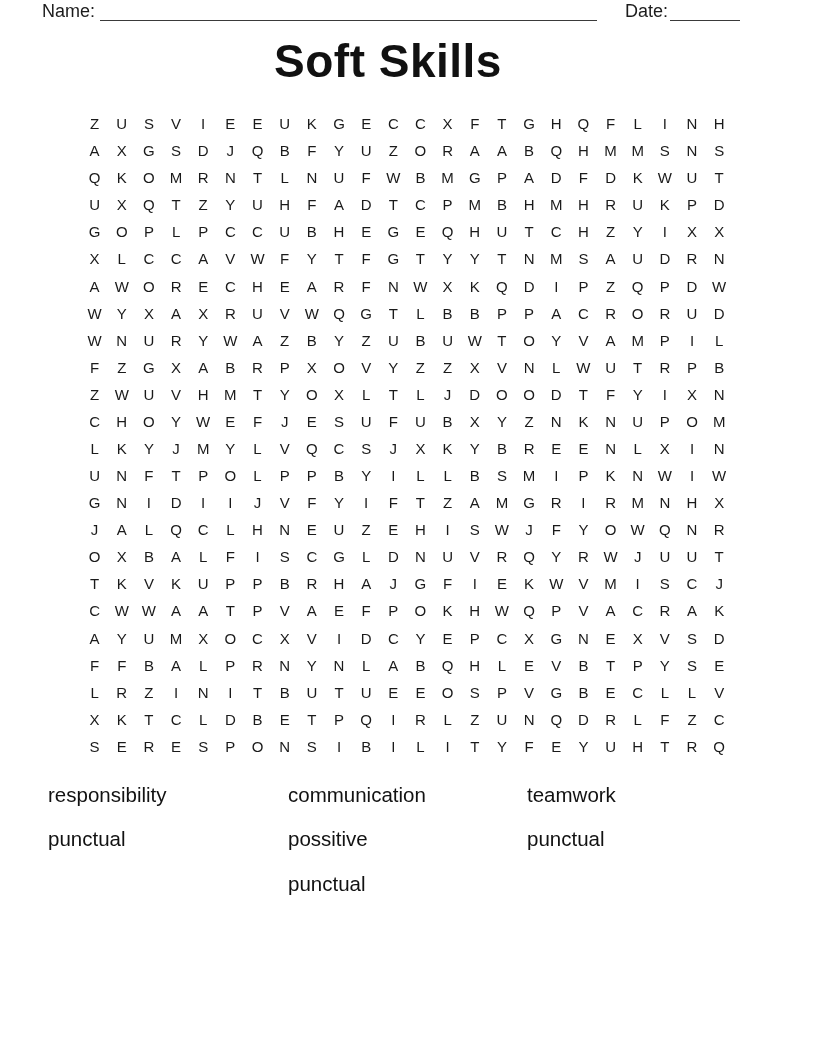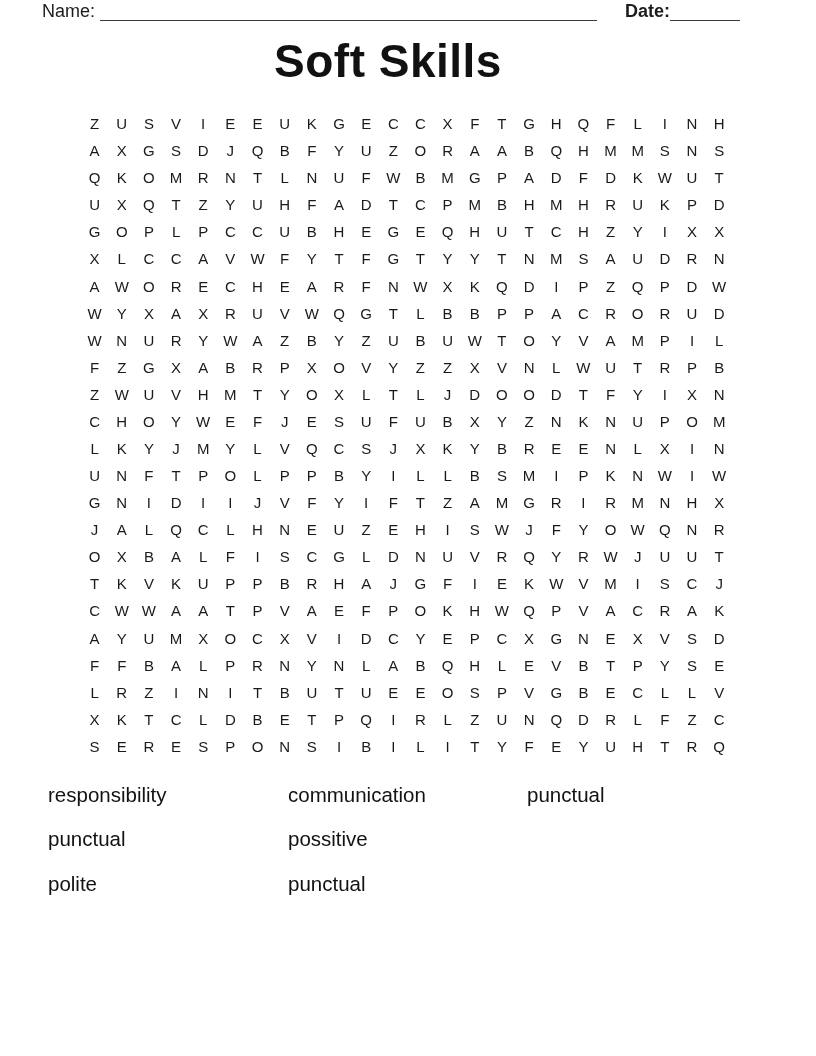--- a/index.html
+++ b/index.html
@@ -18,21 +18,21 @@
   }
   
   .hdr-label {
     position: absolute;
     top: 1px;
     font-size: 18px;
     color: #1c1c1c;
     white-space: nowrap;
   }
   .name-label { left: 42px; }
-  .date-label { left: 625px; font-weight: bold; }
+  .date-label { left: 625px; }
   .blank-line {
     position: absolute;
     top: 1px;
     height: 19px;
     border-bottom: 1.4px solid #3a3a3a;
   }
   .name-line { left: 100px; width: 497px; }
   .date-line { left: 670px; width: 70px; }
   
   .title {
@@ -675,25 +675,25 @@
       <span class="cell">H</span>
       <span class="cell">T</span>
       <span class="cell">R</span>
       <span class="cell">Q</span>
     </div>
 
   <div class="words">
     <div class="word-col word-col-0">
         <div class="word-item">responsibility</div>
         <div class="word-item">punctual</div>
-        <div class="word-item">polite</div>
       </div>
     <div class="word-col word-col-1">
         <div class="word-item">communication</div>
         <div class="word-item">possitive</div>
         <div class="word-item">punctual</div>
       </div>
     <div class="word-col word-col-2">
+        <div class="word-item">teamwork</div>
         <div class="word-item">punctual</div>
       </div>
   </div>
 
 </div>
 
 </body></html>

